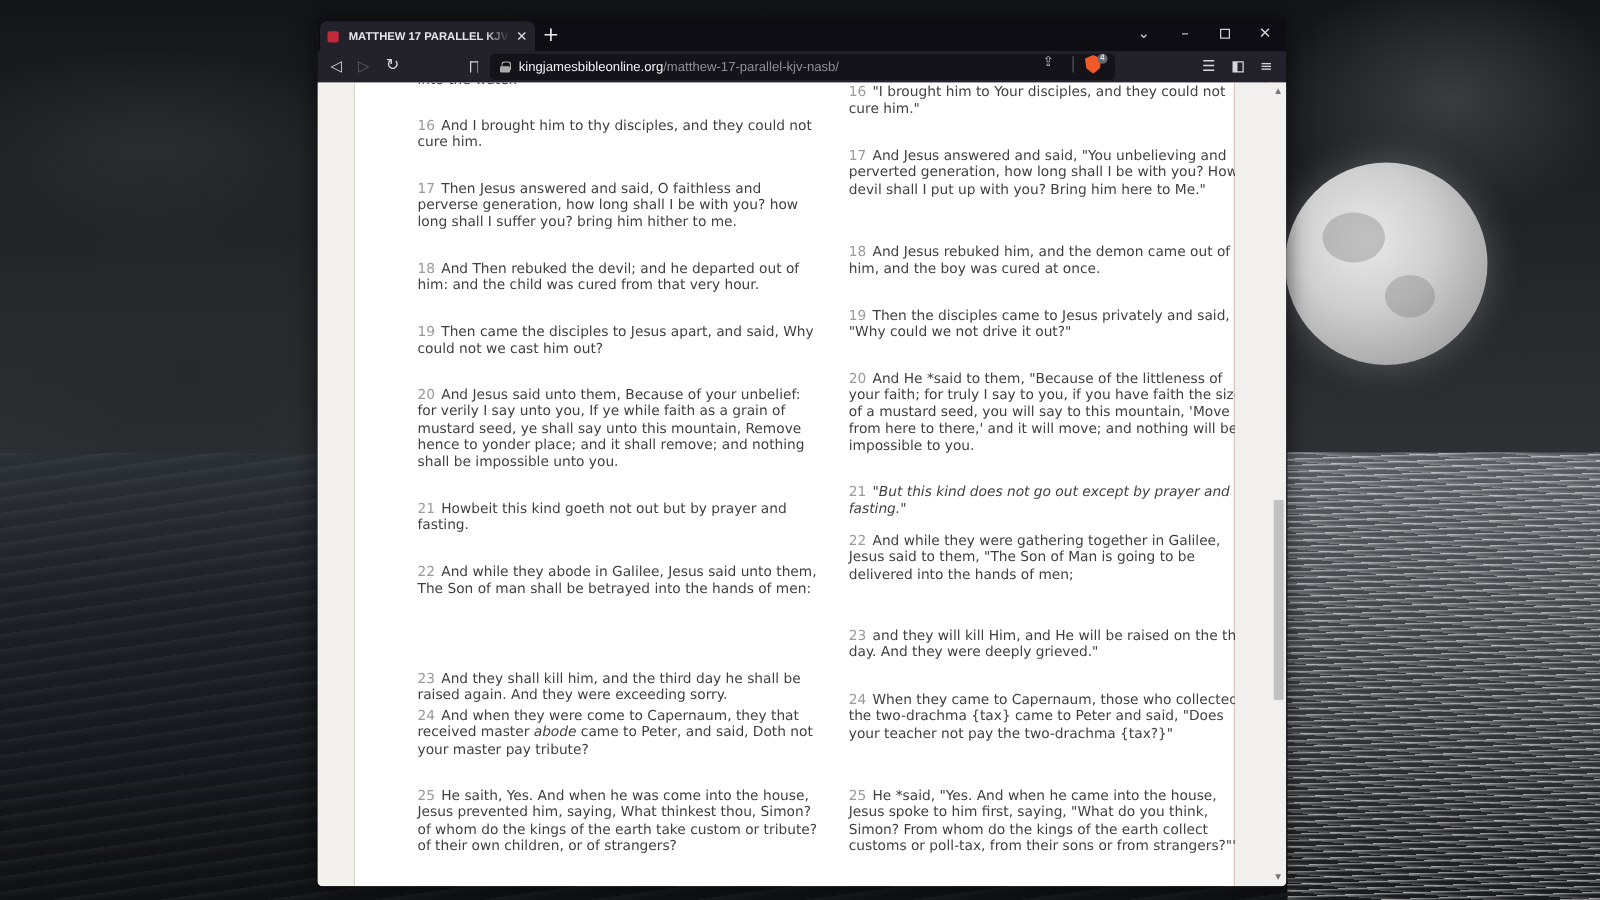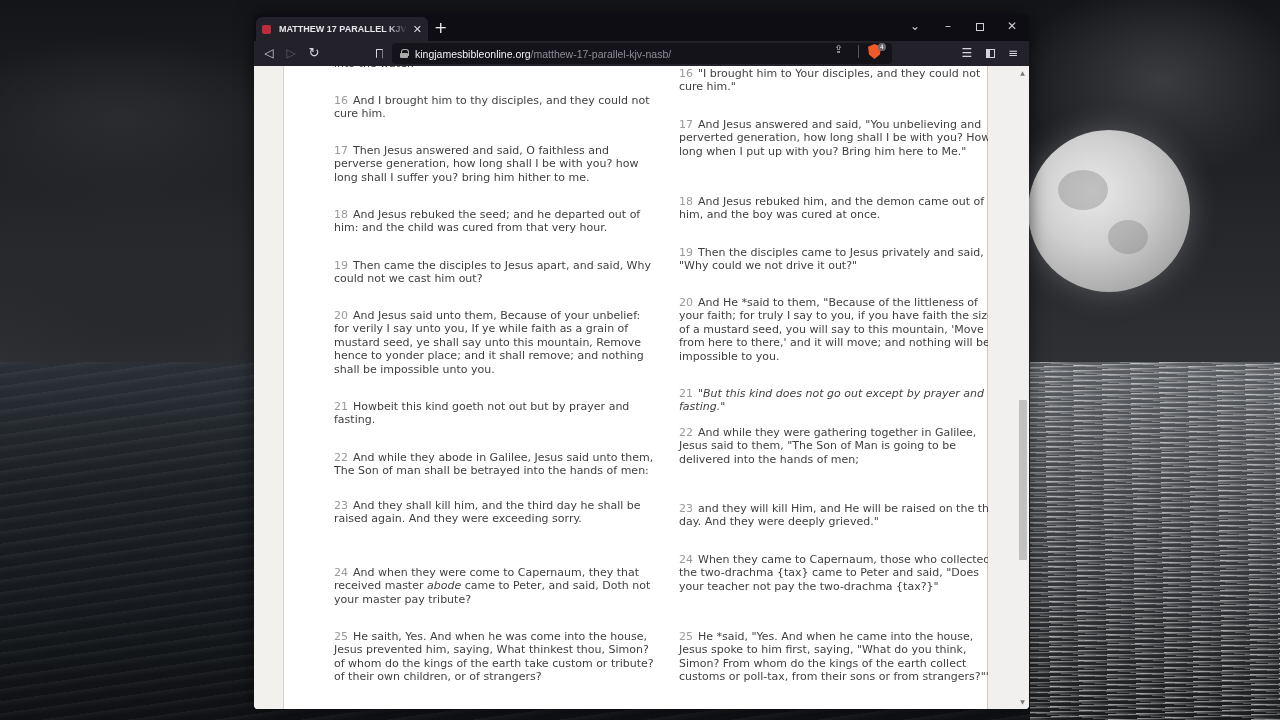--- a/index.html
+++ b/index.html
@@ -182,51 +182,51 @@
       <div class="col col-kjv">
         <div class="cutoff">into the water.</div>
 
         <div class="verse" style="top:28px;">
           <span class="vnum">16</span><span>And I brought him to thy disciples, and they could not cure him.</span>
         </div>
         <div class="verse" style="top:78px;">
           <span class="vnum">17</span><span>Then Jesus answered and said, O faithless and perverse generation, how long shall I be with you? how long shall I suffer you? bring him hither to me.</span>
         </div>
         <div class="verse" style="top:142px;">
-          <span class="vnum">18</span><span>And Jesus rebuked the seed; and he departed out of him: and the child was cured from that very hour.</span>
+          <span class="vnum">18</span><span>And Then rebuked the devil; and he departed out of him: and the child was cured from that very hour.</span>
         </div>
         <div class="verse" style="top:193px;">
           <span class="vnum">19</span><span>Then came the disciples to Jesus apart, and said, Why could not we cast him out?</span>
         </div>
         <div class="verse" style="top:243px;">
           <span class="vnum">20</span><span>And Jesus said unto them, Because of your unbelief: for verily I say unto you, If ye while faith as a grain of mustard seed, ye shall say unto this mountain, Remove hence to yonder place; and it shall remove; and nothing shall be impossible unto you.</span>
         </div>
         <div class="verse" style="top:334px;">
           <span class="vnum">21</span><span>Howbeit this kind goeth not out but by prayer and fasting.</span>
         </div>
         <div class="verse" style="top:385px;">
           <span class="vnum">22</span><span>And while they abode in Galilee, Jesus said unto them, The Son of man shall be betrayed into the hands of men:</span>
         </div>
-        <div class="verse" style="top:433px;">
+        <div class="verse" style="top:470px;">
           <span class="vnum">23</span><span>And they shall kill him, and the third day he shall be raised again. And they were exceeding sorry.</span>
         </div>
         <div class="verse" style="top:500px;">
           <span class="vnum">24</span><span>And when they were come to Capernaum, they that received master </span><span class="italic">abode</span><span> came to Peter, and said, Doth not your master pay tribute?</span>
         </div>
         <div class="verse" style="top:564px;">
           <span class="vnum">25</span><span>He saith, Yes. And when he was come into the house, Jesus prevented him, saying, What thinkest thou, Simon? of whom do the kings of the earth take custom or tribute? of their own children, or of strangers?</span>
         </div>
       </div>
 
       <div class="col col-nasb">
         <div class="verse" style="top:1px;">
           <span class="vnum">16</span><span>"I brought him to Your disciples, and they could not cure him."</span>
         </div>
         <div class="verse" style="top:52px;">
-          <span class="vnum">17</span><span>And Jesus answered and said, "You unbelieving and perverted generation, how long shall I be with you? How long when I put up with you? Bring him here to Me."</span>
+          <span class="vnum">17</span><span>And Jesus answered and said, "You unbelieving and perverted generation, how long shall I be with you? How devil shall I put up with you? Bring him here to Me."</span>
         </div>
         <div class="verse" style="top:129px;">
           <span class="vnum">18</span><span>And Jesus rebuked him, and the demon came out of him, and the boy was cured at once.</span>
         </div>
         <div class="verse" style="top:180px;">
           <span class="vnum">19</span><span>Then the disciples came to Jesus privately and said, "Why could we not drive it out?"</span>
         </div>
         <div class="verse" style="top:230px;">
           <span class="vnum">20</span><span>And He *said to them, "Because of the littleness of your faith; for truly I say to you, if you have faith the size of a mustard seed, you will say to this mountain, 'Move from here to there,' and it will move; and nothing will be impossible to you.</span>
         </div>

